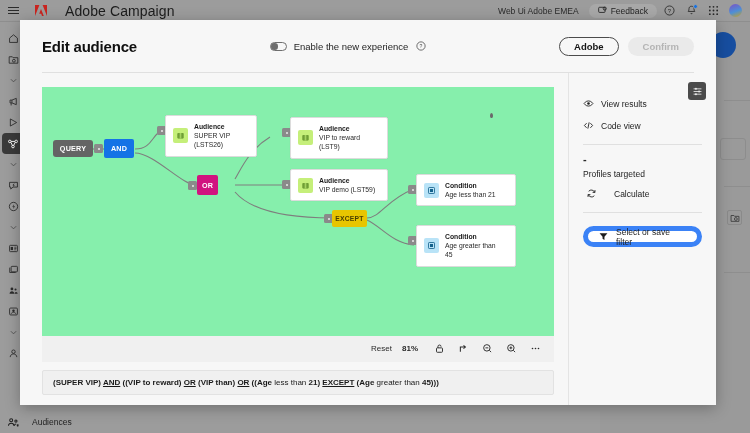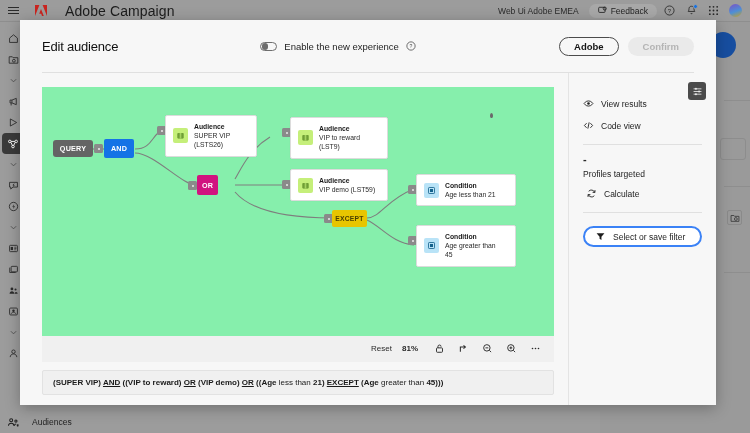--- a/index.html
+++ b/index.html
@@ -56,21 +56,21 @@
   .ghost-blue { position: absolute; right: 14px; top: 32px; width: 26px; height: 26px; border-radius: 50%; background: #174ea0; }
   .ghost-sq { position: absolute; right: 8px; top: 210px; width: 15px; height: 15px; border: 1px solid #8a8a8a; border-radius: 2px; display:flex;align-items:center;justify-content:center; }
 
   
   .modal {
     position: absolute; left: 20px; top: 20px; width: 696px; height: 385px;
     background: #f7f7f7; box-shadow: 0 3px 14px rgba(0,0,0,.28);
     display: flex; flex-direction: column;
   }
   .modal-head { height: 52px; display: flex; align-items: center; padding: 0 22px; flex-shrink: 0; }
-  .modal-title { font-size: 13px; font-weight: normal; color: #101010; letter-spacing: -.2px; }
+  .modal-title { font-size: 15px; font-weight: bold; color: #101010; letter-spacing: -.2px; }
   .head-mid { margin-left: auto; display: flex; align-items: center; gap: 7px; text-align: right; }
   .toggle {
     width: 17px; height: 9px; border-radius: 5px; border: 1.3px solid #6e6e6e;
     background: #f7f7f7; position: relative; flex-shrink: 0;
   }
   .toggle::after { content: ""; position: absolute; left: 0.5px; top: 0.5px; width: 6.5px; height: 6.5px; border-radius: 50%; background: #6e6e6e; }
   .toggle-label { font-size: 9.5px; color: #1f1f1f; }
   .head-right { margin-left: auto; display: flex; align-items: center; gap: 9px; }
   .btn-outline {
     border: 1.3px solid #4b4b4b; border-radius: 12px; padding: 3px 14px;
@@ -142,23 +142,23 @@
   .rpanel {
     width: 148px; border-left: 1px solid #e4e4e4; padding: 14px 14px 0 14px;
     display: flex; flex-direction: column; flex-shrink: 0;
   }
   .rp-title { font-size: 10.5px; font-weight: bold; color: #121212; display: flex; align-items: center; gap: 5px; }
   .rp-link { display: flex; align-items: center; gap: 7px; font-size: 8.5px; color: #1c1c1c; margin-top: 11px; }
   .rp-ic { width: 11px; height: 11px; display: flex; align-items: center; justify-content: center; flex-shrink: 0; }
   .rp-sep { height: 1px; background: #e0e0e0; margin: 13px 0 0 0; }
   .rp-dash { font-size: 11px; color: #2a2a2a; margin-top: 11px; line-height: 6px; font-weight: bold; }
   .rp-sub { font-size: 8.5px; color: #1c1c1c; margin-top: 7px; }
-  .rp-calc { display: flex; align-items: center; gap: 7px; font-size: 8.5px; color: #1c1c1c; margin: 9px 0 0 3px; }
+  .rp-calc { display: flex; align-items: center; gap: 17px; font-size: 8.5px; color: #1c1c1c; margin: 9px 0 0 3px; }
   .rp-filterbtn {
-    margin-top: 13px; border: 2px solid #3b82f6; border-radius: 12px;
+    margin-top: 13px; border: 5px solid #3b82f6; border-radius: 12px;
     height: 21px; display: flex; align-items: center; gap: 7px; padding: 0 10px;
     font-size: 8.5px; color: #1c1c1c; background: #fff;
   }
   .panel-toggle {
     position: absolute; right: 10px; top: 62px; width: 18px; height: 18px;
     background: #4b4b4b; border-radius: 3px; display: flex; align-items: center; justify-content: center;
   }
   svg { display: block; }
 </style>
 </head>
@@ -525,21 +525,21 @@
                 <g fill="#2a2a2a">
                   <circle cx="3.2" cy="7" r="1.05"></circle>
                   <circle cx="7" cy="7" r="1.05"></circle>
                   <circle cx="10.8" cy="7" r="1.05"></circle>
                 </g>
               </svg>
           </div>
         </div>
 
         <div class="expr-bar">
-          <div class="expr-txt" id="expr-txt"><b>(</b><b>SUPER VIP</b><b>) </b><u>AND</u><b> ((</b><b>VIP to reward</b><b>) </b><u>OR</u><b> (</b><b>VIP demo</b><b>) </b><u>OR</u><b> ((</b><b>Age</b><span> less than </span><b>21</b><b>) </b><u>EXCEPT</u><b> (</b><b>Age</b><span> greater than </span><b>45</b><b>)))</b></div>
+          <div class="expr-txt" id="expr-txt"><b>(</b><b>SUPER VIP</b><b>) </b><u>AND</u><b> ((</b><b>VIP to reward</b><b>) </b><u>OR</u><b> (</b><b>VIP than</b><b>) </b><u>OR</u><b> ((</b><b>Age</b><span> less than </span><b>21</b><b>) </b><u>EXCEPT</u><b> (</b><b>Age</b><span> greater than </span><b>45</b><b>)))</b></div>
         </div>
       </div>
 
       <div class="rpanel">
 
         <div class="rp-link">
           <span class="rp-ic">
             <svg width="11" height="11" viewBox="0 0 14 14">
                 <path d="M1.4 7s2-3.3 5.6-3.3S12.6 7 12.6 7s-2 3.3-5.6 3.3S1.4 7 1.4 7z" fill="none" stroke="#1c1c1c" stroke-width="1.1"></path>
                 <circle cx="7" cy="7" r="1.6" fill="#1c1c1c"></circle>

